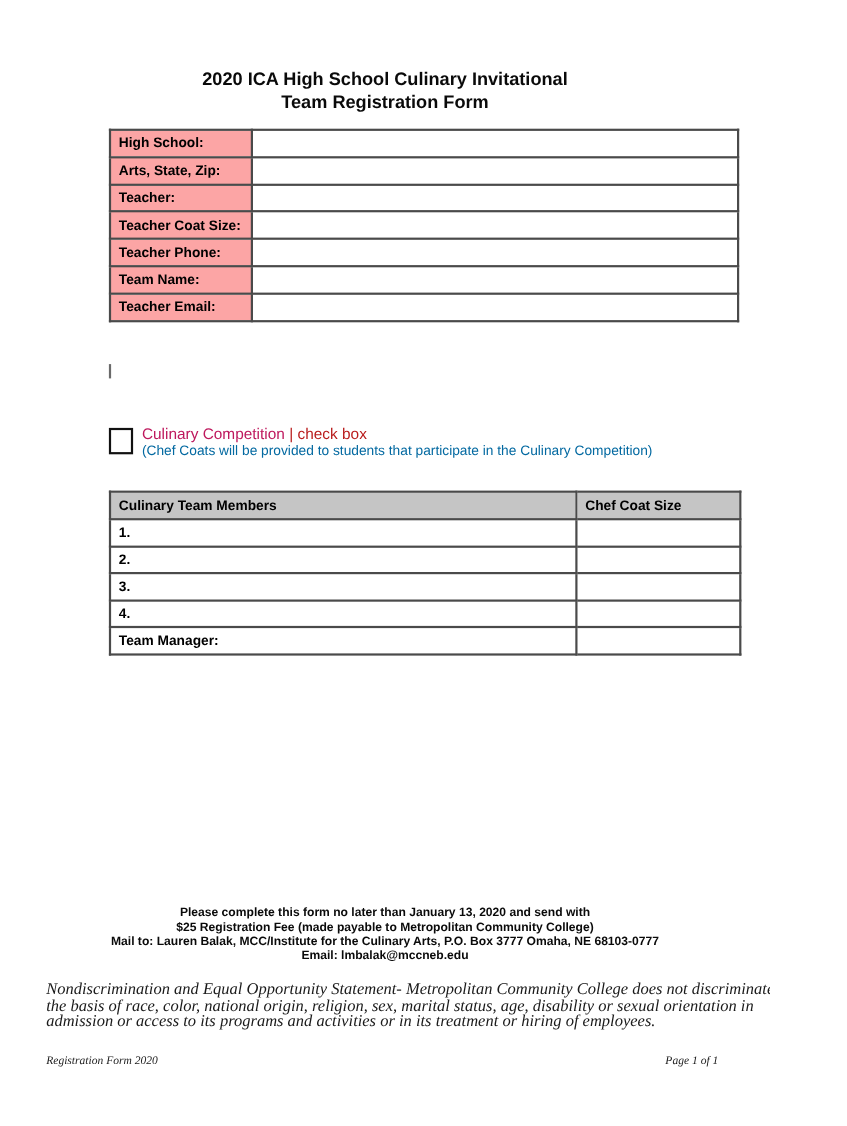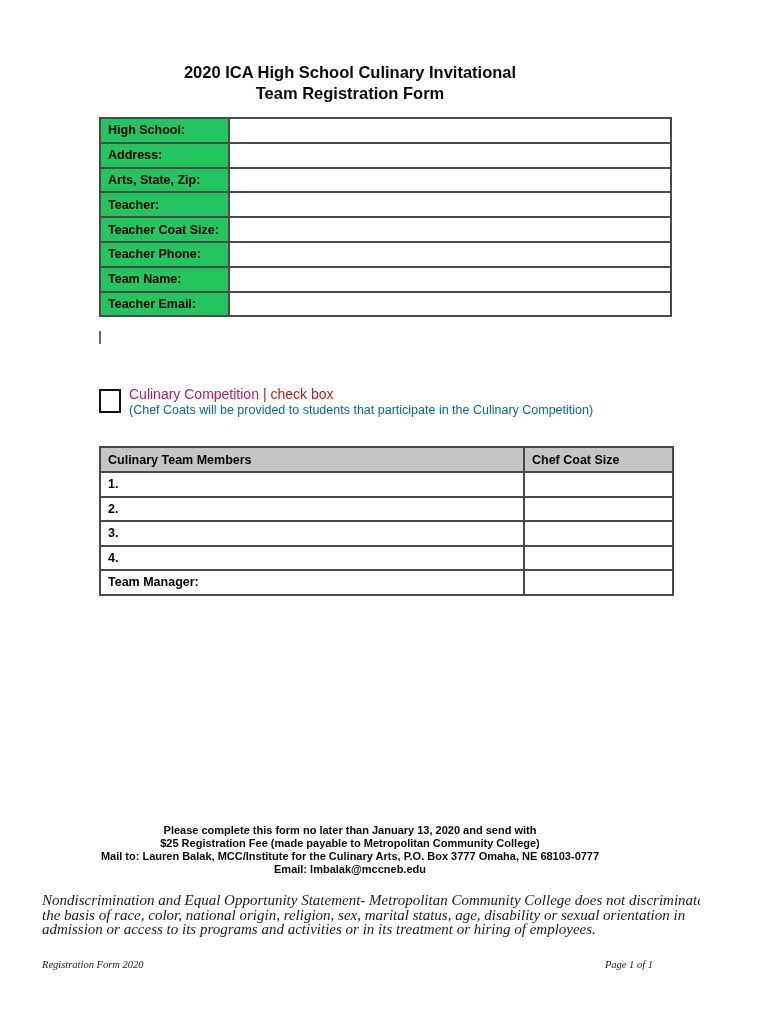--- a/index.html
+++ b/index.html
@@ -41,21 +41,21 @@
     vertical-align: middle;
     overflow: hidden;
     white-space: nowrap;
   }
 
   
   #school-table { top: 117px; }
   #school-table td { height: 24.8px; }
   #school-table td.lbl {
     width: 129px;
-    background: #22c55e;
+    background: #fca5a5;
     font-weight: bold;
     padding-left: 7px;
   }
   #school-table td.val { background: #ffffff; }
 
   .table-sliver {
     position: absolute;
     left: 99px;
     top: 331px;
     width: 2px;
@@ -159,24 +159,20 @@
     <div>Team Registration Form</div>
   </div>
 
   <table class="form-table" id="school-table">
     <tbody>
       <tr>
         <td class="lbl">High School:</td>
         <td class="val"></td>
       </tr>
       <tr>
-        <td class="lbl">Address:</td>
-        <td class="val"></td>
-      </tr>
-      <tr>
         <td class="lbl">Arts, State, Zip:</td>
         <td class="val"></td>
       </tr>
       <tr>
         <td class="lbl">Teacher:</td>
         <td class="val"></td>
       </tr>
       <tr>
         <td class="lbl">Teacher Coat Size:</td>
         <td class="val"></td>

